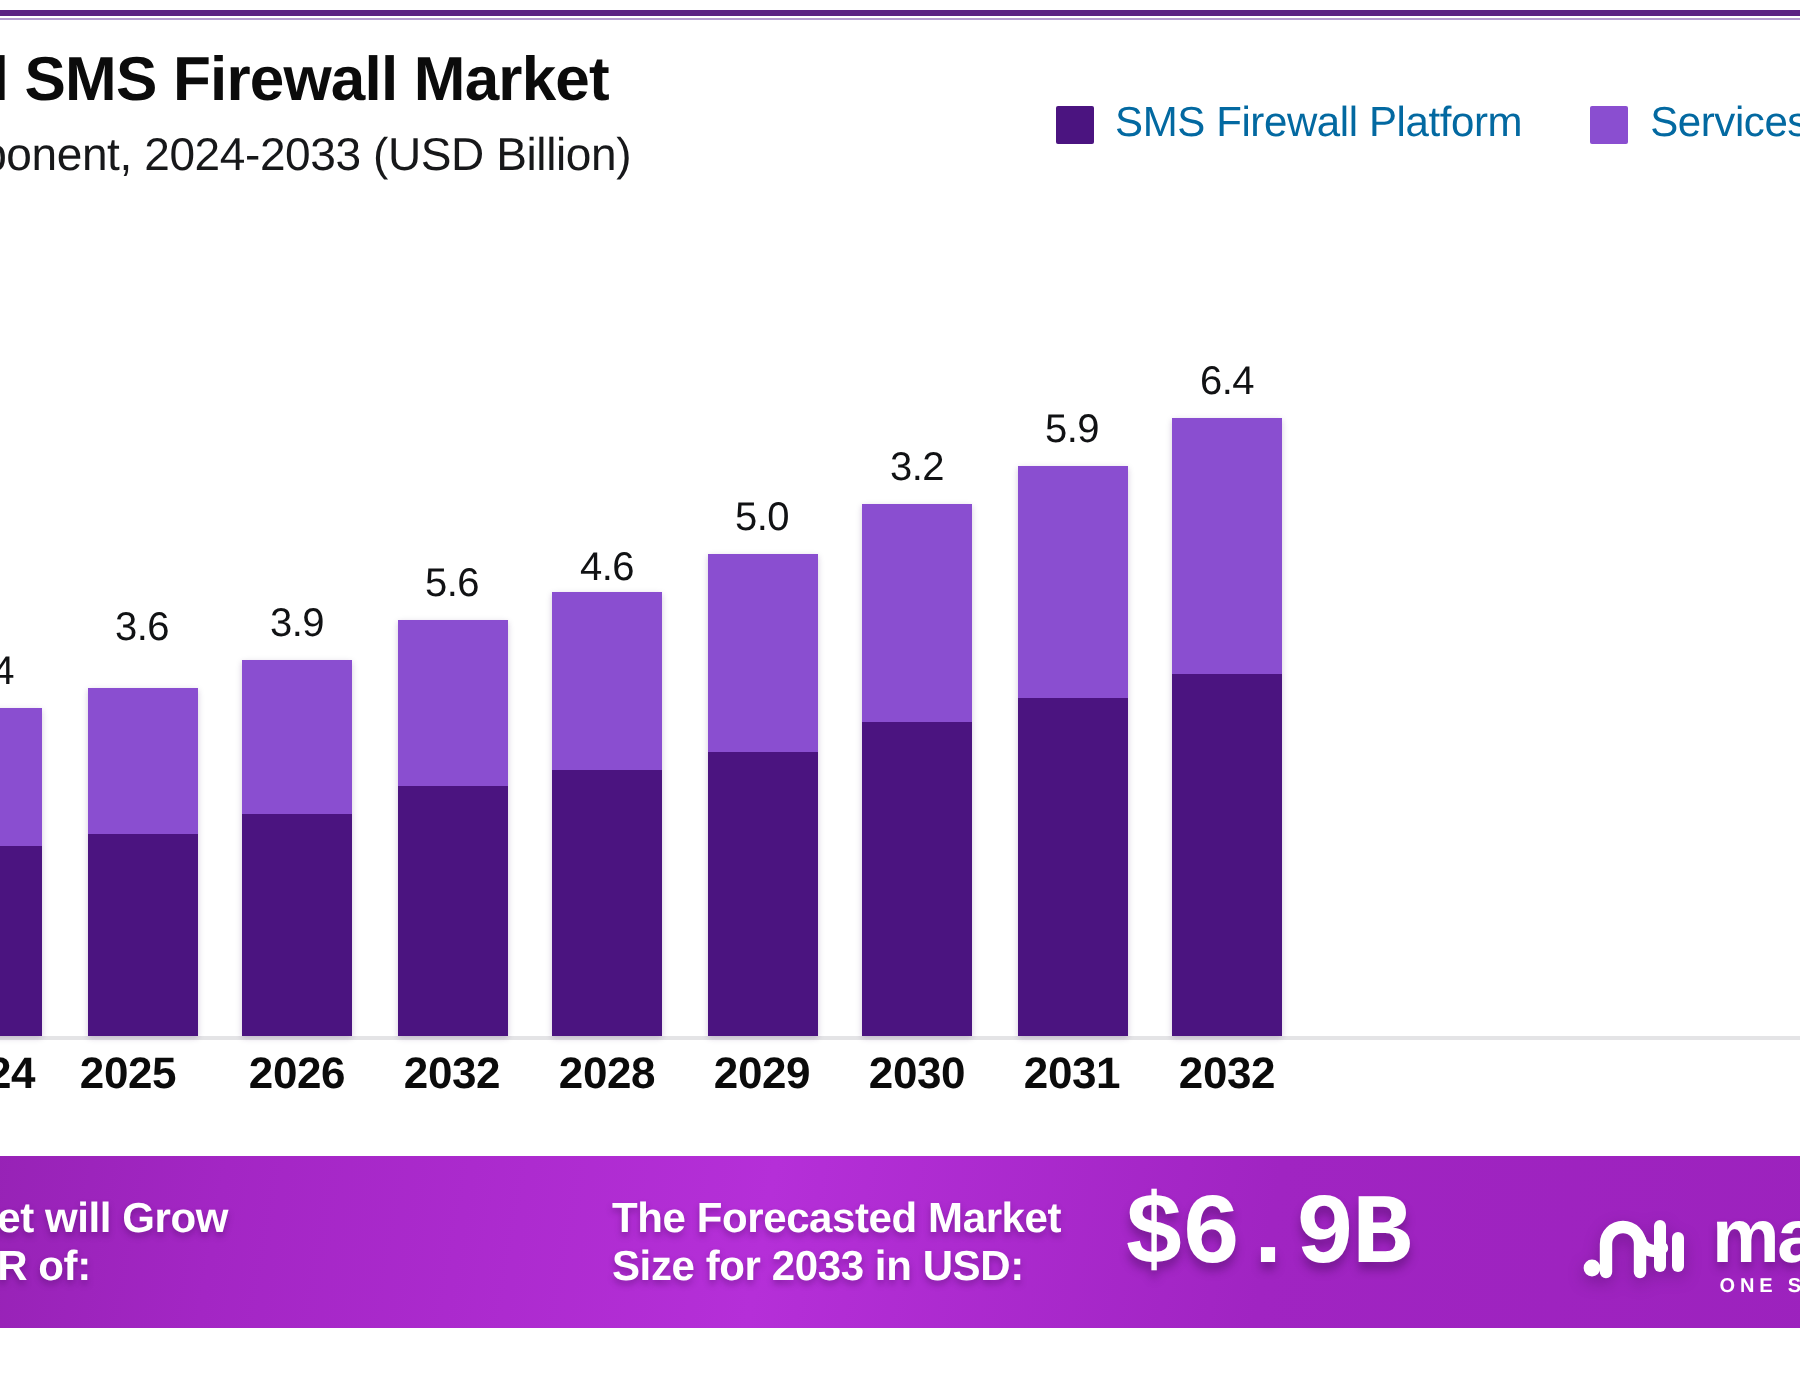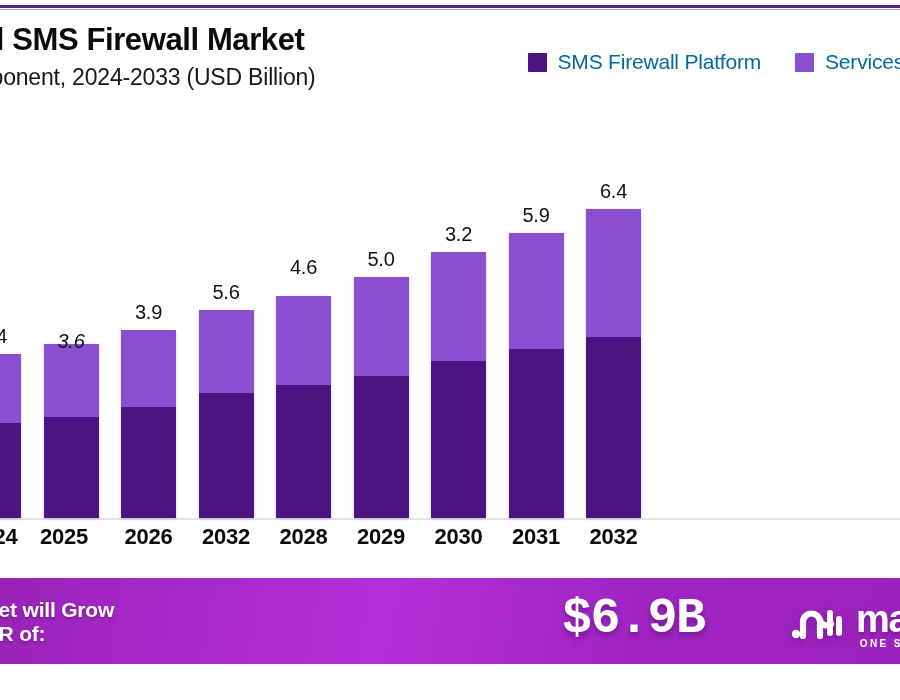--- a/index.html
+++ b/index.html
@@ -281,42 +281,42 @@
             <div class="seg-bottom" title="SMS Firewall Platform: 1.96" style="height: 94.668px; background: rgb(75, 20, 128);"></div>
           </div>
         </div>
         <div class="bar-value" style="left: 111.5px; bottom: 172.22px;">3.4</div>
         <div class="bar-group" style="left: 161.5px; width: 55px; height: 173.88px;">
           <div class="bar" style="height: 173.88px;">
             <div class="seg-top" title="Services: 1.5" style="height: 72.45px; background: rgb(138, 78, 208);"></div>
             <div class="seg-bottom" title="SMS Firewall Platform: 2.1" style="height: 101.43px; background: rgb(75, 20, 128);"></div>
           </div>
         </div>
-        <div class="bar-value" style="left: 189px; bottom: 167px; font-style: italic;">3.6</div>
+        <div class="bar-value" style="left: 189px; bottom: 194px;">3.6</div>
         <div class="bar-group" style="left: 239px; width: 55px; height: 188.37px;">
           <div class="bar" style="height: 188.37px;">
             <div class="seg-top" title="Services: 1.6" style="height: 77.28px; background: rgb(138, 78, 208);"></div>
             <div class="seg-bottom" title="SMS Firewall Platform: 2.3" style="height: 111.09px; background: rgb(75, 20, 128);"></div>
           </div>
         </div>
         <div class="bar-value" style="left: 266.5px; bottom: 196.37px;">3.9</div>
         <div class="bar-group" style="left: 316.5px; width: 55px; height: 207.69px;">
           <div class="bar" style="height: 207.69px;">
             <div class="seg-top" title="Services: 1.72" style="height: 83.076px; background: rgb(138, 78, 208);"></div>
             <div class="seg-bottom" title="SMS Firewall Platform: 2.58" style="height: 124.614px; background: rgb(75, 20, 128);"></div>
           </div>
         </div>
         <div class="bar-value" style="left: 344px; bottom: 215.69px;">5.6</div>
         <div class="bar-group" style="left: 394px; width: 55px; height: 222.18px;">
           <div class="bar" style="height: 222.18px;">
             <div class="seg-top" title="Services: 1.85" style="height: 89.355px; background: rgb(138, 78, 208);"></div>
             <div class="seg-bottom" title="SMS Firewall Platform: 2.75" style="height: 132.825px; background: rgb(75, 20, 128);"></div>
           </div>
         </div>
-        <div class="bar-value" style="left: 421.5px; bottom: 241px;">4.6</div>
+        <div class="bar-value" style="left: 421.5px; bottom: 224px;">4.6</div>
         <div class="bar-group" style="left: 471.5px; width: 55px; height: 241.5px;">
           <div class="bar" style="height: 241.5px;">
             <div class="seg-top" title="Services: 2.05" style="height: 99.015px; background: rgb(138, 78, 208);"></div>
             <div class="seg-bottom" title="SMS Firewall Platform: 2.95" style="height: 142.485px; background: rgb(75, 20, 128);"></div>
           </div>
         </div>
         <div class="bar-value" style="left: 499px; bottom: 249.5px;">5.0</div>
         <div class="bar-group" style="left: 549px; width: 55px; height: 265.65px;">
           <div class="bar" style="height: 265.65px;">
             <div class="seg-top" title="Services: 2.25" style="height: 108.675px; background: rgb(138, 78, 208);"></div>
@@ -352,20 +352,24 @@
         <div class="xtick" style="left: 614px; width: 80px;">2031</div>
         <div class="xtick" style="left: 691.5px; width: 80px;">2032</div>
       </div>
 
     <div id="banner">
       <div class="banner-caption" style="left:26px; top:20px;">
         <div>The Market will Grow</div>
         <div>At a CAGR of:</div>
       </div>
 
+      <div class="banner-caption" style="left:424px; top:20px;">
+        <div>The Forecasted Market</div>
+        <div>Size for 2033 in USD:</div>
+      </div>
       <div class="banner-figure" style="left:680px; top:12px;font-family:Liberation Mono, monospace;">$6.9B</div>
     </div>
 
     <div id="logo">
       <svg id="logo-mark" viewBox="0 0 54 42">
         <circle cx="6" cy="34" r="4.2" fill="#ffffff"></circle>
         <path d="M13 36 V22 a8.5 8.5 0 0 1 17 0 v14" fill="none" stroke="#ffffff" stroke-width="6.2" stroke-linecap="round"></path>
         <path d="M30 20 a7 7 0 0 0 11 4" fill="none" stroke="#ffffff" stroke-width="6.2" stroke-linecap="round"></path>
         <rect x="37" y="10" width="6" height="26" rx="3" fill="#ffffff"></rect>
         <rect x="46" y="16" width="6" height="20" rx="3" fill="#ffffff"></rect>

